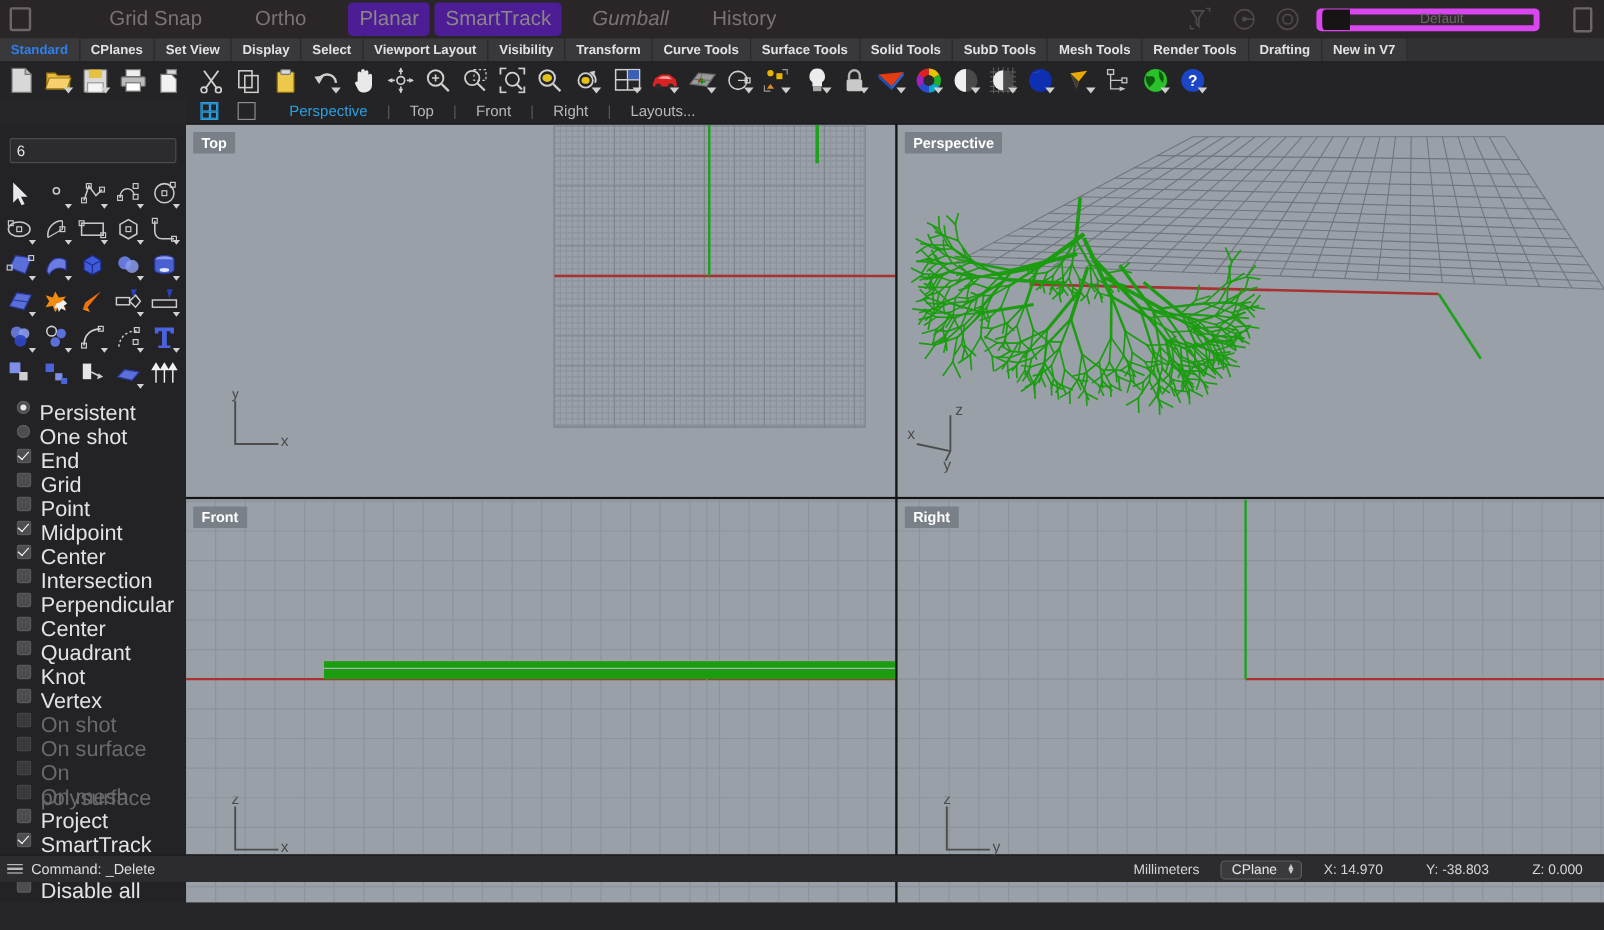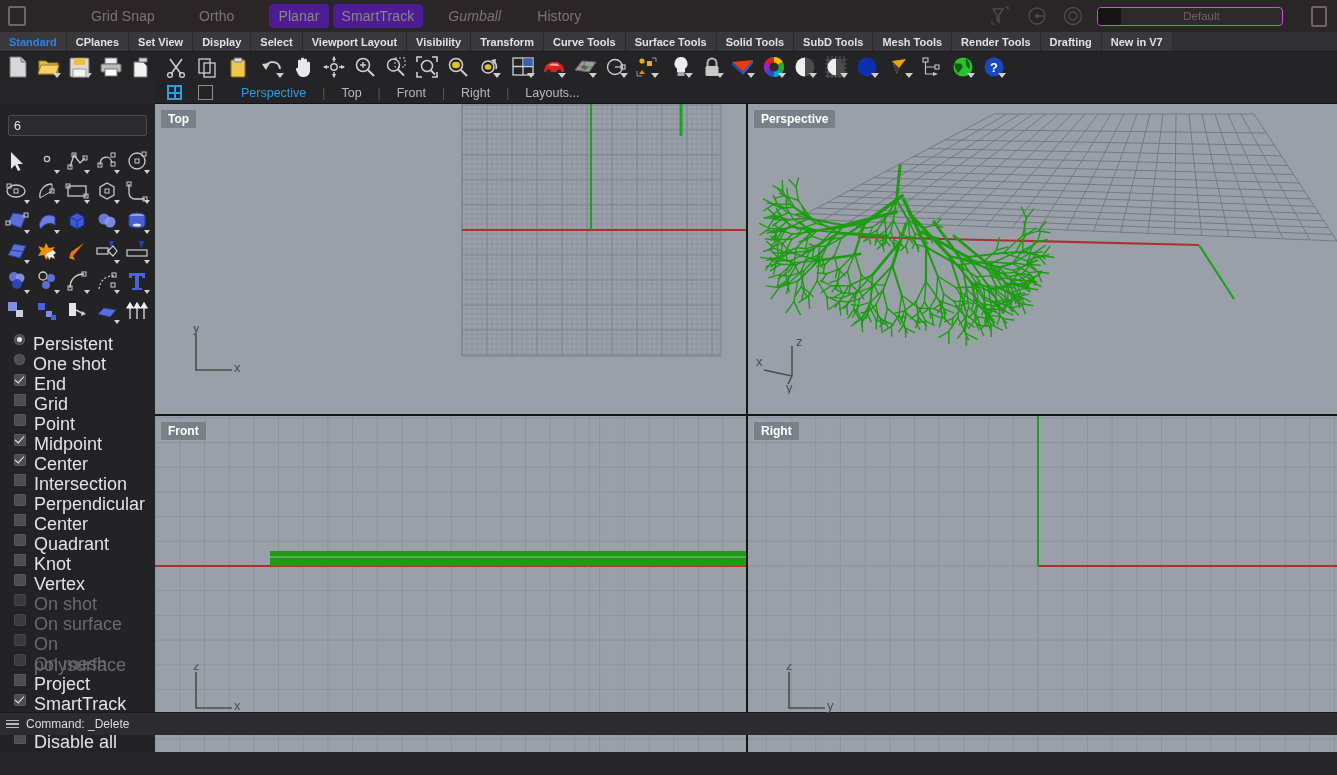--- a/index.html
+++ b/index.html
@@ -16,33 +16,33 @@
   .topbar {
     position: absolute; left: 0; top: 0; width: 1337px; height: 32px;
     background: #2a2627;
     display: flex; align-items: center;
   }
   .win-glyph {
     width: 18px; height: 20px; border: 2px solid #6d6668; border-radius: 2px;
     margin-left: 8px;
   }
   .toggle {
-    font-size: 14px; color: #7b7375; padding: 4px 9px; border-radius: 4px;
+    font-size: 17px; color: #7b7375; padding: 4px 9px; border-radius: 4px;
     margin-right: 4px; white-space: nowrap; letter-spacing: .1px;
   }
   .toggle.on { background: #4c1d95; color: #8d8588; }
   .toggles { display: flex; align-items: center; margin-left: 56px; }
   .topbar-right {
     position: absolute; right: 8px; top: 0; height: 32px;
     display: flex; align-items: center; gap: 12px;
   }
   .mini-icon { width: 24px; height: 24px; opacity: .55; }
   .layerbox {
     display: flex; align-items: center; width: 186px; height: 19px;
-    border: 1px solid #d946ef; border-radius: 4px; background: #2e2a2b;
+    border: 5px solid #d946ef; border-radius: 4px; background: #2e2a2b;
   }
   .layerswatch { width: 23px; height: 17px; background: #161415; border-radius: 3px 0 0 3px; }
   .layername { flex: 1; text-align: center; font-size: 11.5px; color: #6d6668; }
   .winglyph2 {
     width: 16px; height: 21px; border: 2px solid #6d6668; border-radius: 2px;
     margin-left: 16px; margin-right: 2px;
   }
 
   
   .tabbar {
@@ -1780,15 +1780,28 @@
     </div>
   </div>
 
   <div class="bottombar">
     <div class="hamb">
         <i></i>
         <i></i>
         <i></i>
       </div>
     <div class="cmdtext">Command: _Delete</div>
+    <div class="bb-right">
+      <div class="bb-item">Millimeters</div>
+      <div class="unitsel">
+        <span>CPlane</span>
+        <span class="stepper">
+            <span>▲</span>
+            <span>▼</span>
+          </span>
+      </div>
+      <div class="bb-item">X: 14.970</div>
+      <div class="bb-item">Y: -38.803</div>
+      <div class="bb-item">Z: 0.000</div>
+    </div>
   </div>
 
 </div>
 
 </body></html>

